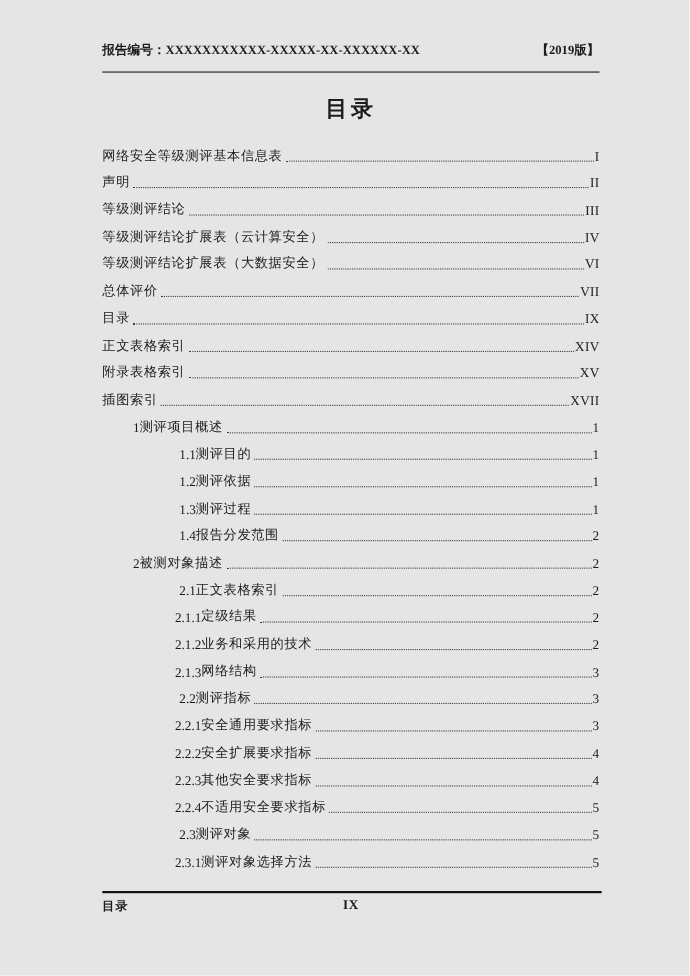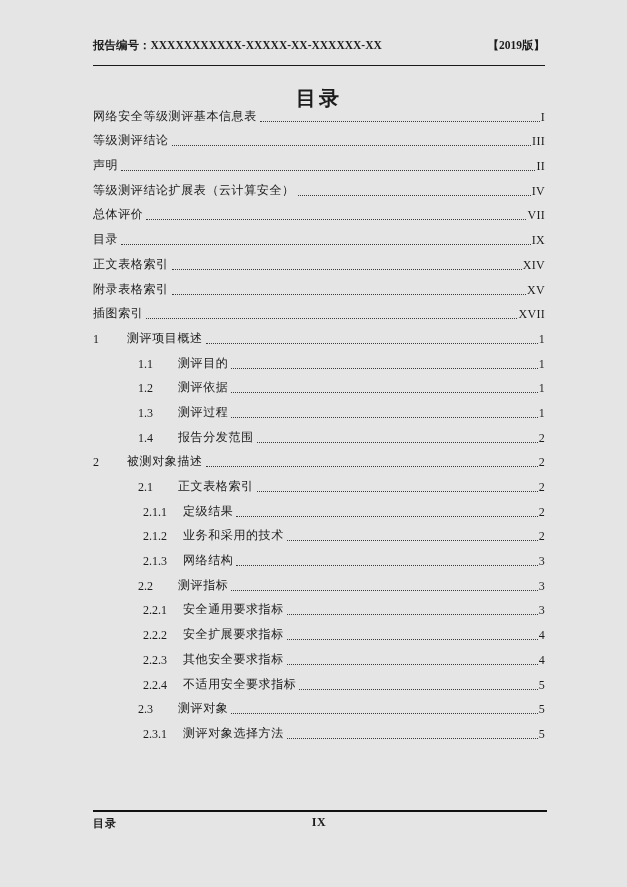--- a/index.html
+++ b/index.html
@@ -34,21 +34,21 @@
     top: 85px; left: 93px; width: 452px;
     text-align: center;
     font-size: 20px;
     font-weight: bold;
     letter-spacing: 3px;
     font-family: "Liberation Sans", "DejaVu Sans", sans-serif;
   }
   
   .toc-list {
     position: absolute;
-    top: 100px; left: 93px; width: 452px;
+    top: 125px; left: 93px; width: 452px; text-align: right;
   }
   .toc-row {
     display: flex;
     align-items: flex-end;
     height: 24.7px;
     font-size: 12px;
     white-space: nowrap;
   }
   .toc-row .num   { flex: 0 0 auto; }
   .toc-row.level-1 .num { width: 34px; }
@@ -101,35 +101,41 @@
 
   <div class="toc-list">
       <div class="toc-row level-0">
 
       <span class="label">网络安全等级测评基本信息表</span>
       <span class="dots"></span>
       <span class="pagenum">I</span>
     </div>
       <div class="toc-row level-0">
 
+      <span class="label">声明</span>
+      <span class="dots"></span>
+      <span class="pagenum">II</span>
+    </div>
+      <div class="toc-row level-0">
+
       <span class="label">等级测评结论</span>
       <span class="dots"></span>
       <span class="pagenum">III</span>
     </div>
       <div class="toc-row level-0">
 
-      <span class="label">声明</span>
-      <span class="dots"></span>
-      <span class="pagenum">II</span>
-    </div>
-      <div class="toc-row level-0">
-
       <span class="label">等级测评结论扩展表（云计算安全）</span>
       <span class="dots"></span>
       <span class="pagenum">IV</span>
+    </div>
+      <div class="toc-row level-0">
+
+      <span class="label">等级测评结论扩展表（大数据安全）</span>
+      <span class="dots"></span>
+      <span class="pagenum">VI</span>
     </div>
       <div class="toc-row level-0">
 
       <span class="label">总体评价</span>
       <span class="dots"></span>
       <span class="pagenum">VII</span>
     </div>
       <div class="toc-row level-0">
 
       <span class="label">目录</span>

